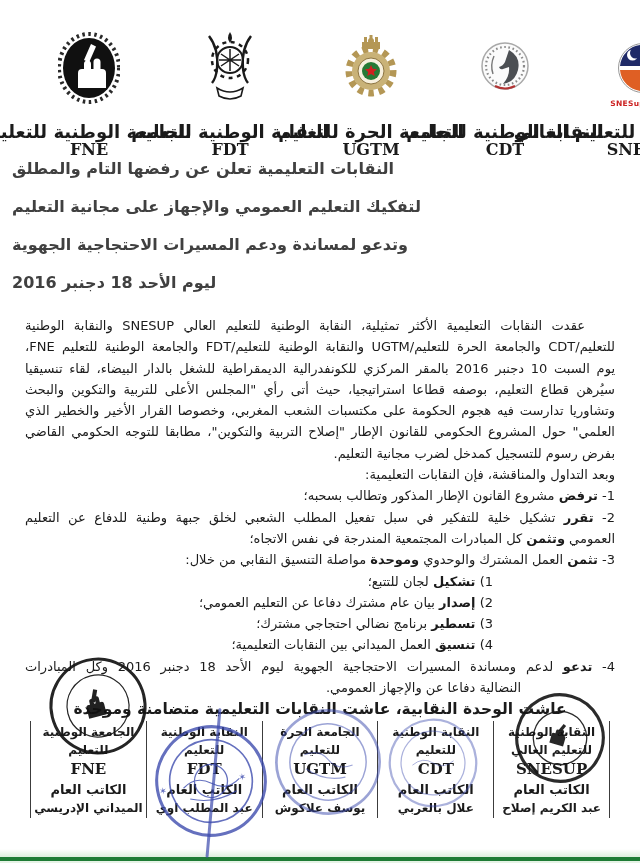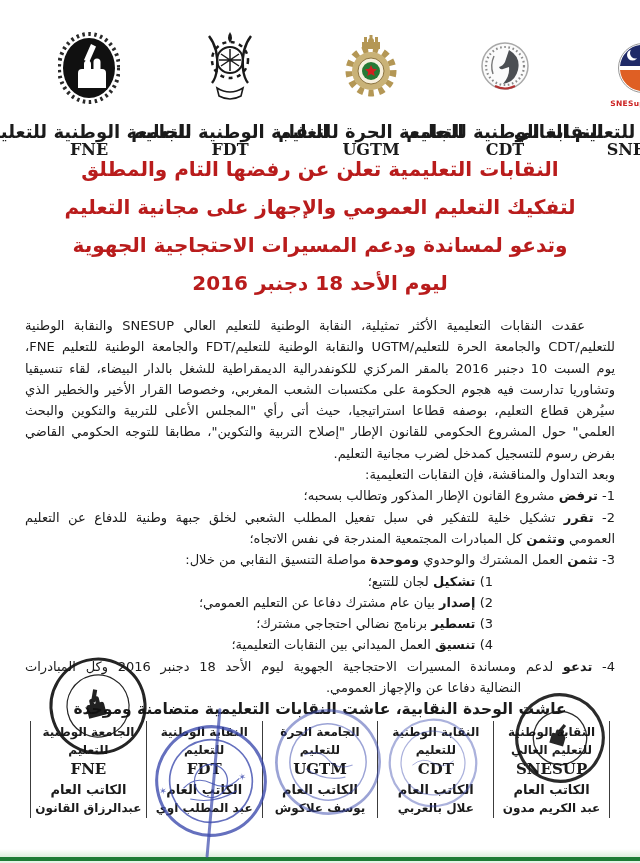--- a/index.html
+++ b/index.html
@@ -7,22 +7,22 @@
         font-family:"DejaVu Sans",sans-serif;direction:rtl;overflow:hidden;color:#1b1b1b;}
   
   .logos{position:absolute;top:26px;left:14px;right:14px;display:flex;direction:ltr;
          justify-content:space-between;align-items:flex-end;}
   .union{display:flex;flex-direction:column;align-items:center;}
   .u-fne{width:150px}.u-fdt{width:132px}.u-ugtm{width:150px}.u-cdt{width:118px}.u-snesup{width:158px}
   .ulabel{font-weight:bold;font-size:18px;line-height:16px;margin-top:16px;white-space:nowrap;direction:rtl;}
   .uacr{font-family:"DejaVu Serif",serif;font-weight:bold;font-size:16px;line-height:19px;}
   .ucap{color:#c22;font-weight:bold;font-size:7.5px;line-height:9px;letter-spacing:.3px;}
   
-  .headline{position:absolute;top:150px;left:12px;right:12px;text-align:center;
-            font-weight:bold;font-size:20px;line-height:38px;color:#b91c1c;}
+  .headline{position:absolute;top:150px;left:12px;right:12px;text-align:left;
+            font-weight:bold;font-size:16px;line-height:38px;color:#404040;}
   
   .body{position:absolute;top:315px;left:25px;right:25px;font-size:13px;line-height:21.3px;}
   .bl{min-height:21.3px;}
   .bl .b{font-weight:bold;}
   .j{text-align:justify;text-align-last:justify;}
   .jf{padding-right:30px;}
   .c{}
   .r{text-align:right;padding-right:122px;}
   .r2{text-align:right;padding-right:94px;}
   .cb{text-align:center;font-size:15.5px;font-weight:bold;line-height:22px;}
@@ -130,22 +130,22 @@
     <div>النقابات التعليمية تعلن عن رفضها التام والمطلق</div>
     <div>لتفكيك التعليم العمومي والإجهاز على مجانية التعليم</div>
     <div>وتدعو لمساندة ودعم المسيرات الاحتجاجية الجهوية</div>
     <div>ليوم الأحد 18 دجنبر 2016</div>
   </div>
 
   <div class="body">
       <div class="bl j jf"><span>عقدت النقابات التعليمية الأكثر تمثيلية، النقابة الوطنية للتعليم العالي SNESUP والنقابة الوطنية</span></div>
       <div class="bl j"><span>للتعليم/CDT والجامعة الحرة للتعليم/UGTM والنقابة الوطنية للتعليم/FDT والجامعة الوطنية للتعليم FNE،</span></div>
       <div class="bl j"><span>يوم السبت 10 دجنبر 2016 بالمقر المركزي للكونفدرالية الديمقراطية للشغل بالدار البيضاء، لقاء تنسيقيا</span></div>
+      <div class="bl j"><span>سيُرهن قطاع التعليم، بوصفه قطاعا استراتيجيا، حيث أتى رأي "المجلس الأعلى للتربية والتكوين والبحث</span></div>
       <div class="bl j"><span>وتشاوريا تدارست فيه هجوم الحكومة على مكتسبات الشعب المغربي، وخصوصا القرار الأخير والخطير الذي</span></div>
-      <div class="bl j"><span>سيُرهن قطاع التعليم، بوصفه قطاعا استراتيجيا، حيث أتى رأي "المجلس الأعلى للتربية والتكوين والبحث</span></div>
       <div class="bl j"><span>العلمي" حول المشروع الحكومي للقانون الإطار "إصلاح التربية والتكوين"، مطابقا للتوجه الحكومي القاضي</span></div>
       <div class="bl c"><span>بفرض رسوم للتسجيل كمدخل لضرب مجانية التعليم.</span></div>
       <div class="bl c"><span>وبعد التداول والمناقشة، فإن النقابات التعليمية:</span></div>
       <div class="bl c"><span>1- </span><span class="b">ترفض</span><span> مشروع القانون الإطار المذكور وتطالب بسحبه؛</span></div>
       <div class="bl j"><span>2- </span><span class="b">تقرر</span><span> تشكيل خلية للتفكير في سبل تفعيل المطلب الشعبي لخلق جبهة وطنية للدفاع عن التعليم</span></div>
       <div class="bl c"><span>العمومي </span><span class="b">وتثمن</span><span> كل المبادرات المجتمعية المندرجة في نفس الاتجاه؛</span></div>
       <div class="bl c"><span>3- </span><span class="b">تثمن</span><span> العمل المشترك والوحدوي </span><span class="b">وموحدة</span><span> مواصلة التنسيق النقابي من خلال:</span></div>
       <div class="bl r"><span>1) </span><span class="b">تشكيل</span><span> لجان للتتبع؛</span></div>
       <div class="bl r"><span>2) </span><span class="b">إصدار</span><span> بيان عام مشترك دفاعا عن التعليم العمومي؛</span></div>
       <div class="bl r"><span>3) </span><span class="b">تسطير</span><span> برنامج نضالي احتجاجي مشترك؛</span></div>
@@ -154,21 +154,21 @@
       <div class="bl r2"><span>النضالية دفاعا عن والإجهاز العمومي.</span></div>
       <div class="bl cb"><span class="b">عاشت الوحدة النقابية، عاشت النقابات التعليمية متضامنة وموحدة</span></div>
     </div>
 
   <div class="signatures">
     <div class="sigcol">
       <div class="so">الجامعة الوطنية</div>
       <div class="so">للتعليم</div>
       <div class="sa">FNE</div>
       <div class="st">الكاتب العام</div>
-      <div class="sn">عبدالرزاق القانون</div>
+      <div class="sn">الميداني الإدريسي</div>
     </div>
     <div class="sigcol">
       <div class="so">النقابة الوطنية</div>
       <div class="so">للتعليم</div>
       <div class="sa">FDT</div>
       <div class="st">الكاتب العام</div>
       <div class="sn">عبد المطلب اوي</div>
     </div>
     <div class="sigcol">
       <div class="so">الجامعة الحرة</div>
@@ -182,21 +182,21 @@
       <div class="so">للتعليم</div>
       <div class="sa">CDT</div>
       <div class="st">الكاتب العام</div>
       <div class="sn">علال بالعربي</div>
     </div>
     <div class="sigcol">
       <div class="so">النقابة الوطنية</div>
       <div class="so">للتعليم العالي</div>
       <div class="sa">SNESUP</div>
       <div class="st">الكاتب العام</div>
-      <div class="sn">عبد الكريم مدون</div>
+      <div class="sn">عبد الكريم إصلاح</div>
     </div>
   </div>
 
   <svg class="stamp stamp-fne" viewBox="0 0 100 100">
     <defs>
         <path id="ringA" d="M50,50 m-40,0 a40,40 0 1,1 80,0 a40,40 0 1,1 -80,0"></path>
       </defs>
     <circle cx="50" cy="50" r="47" fill="none" stroke="#151515" stroke-width="3"></circle>
     <circle cx="50" cy="50" r="31" fill="none" stroke="#151515" stroke-width="1.2"></circle>
     <text font-size="8.5" fill="#131313" font-weight="bold"><textPath href="#ringA">الجامعة الوطنية للتعليم ✶ FNE ✶ Bureau National</textPath></text>

